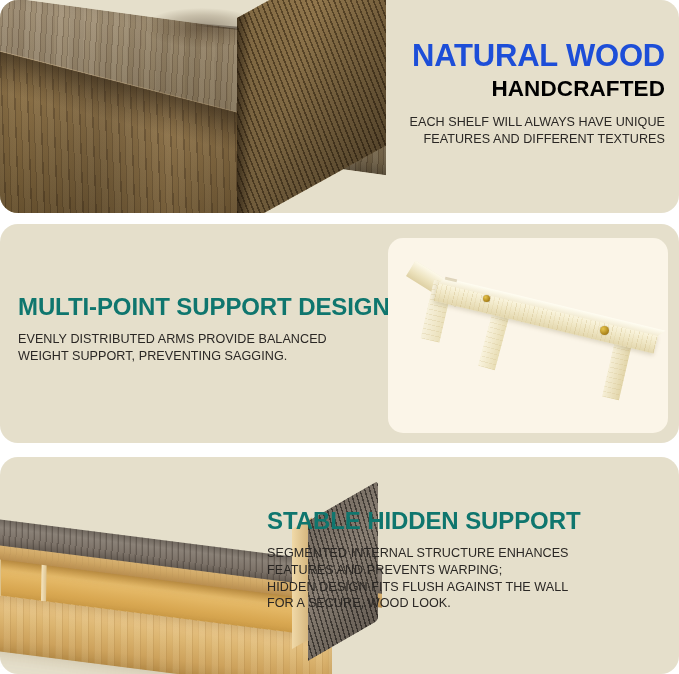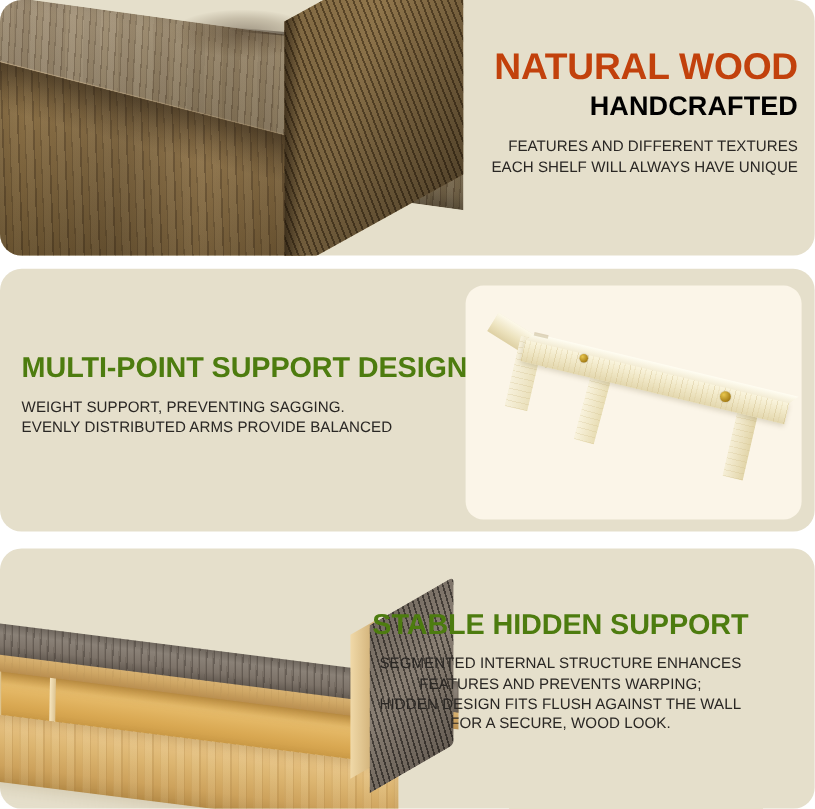--- a/index.html
+++ b/index.html
@@ -21,58 +21,58 @@
     border-radius:18px;
     overflow:hidden;
   }
   #panel-1{left:0;top:0;width:679px;height:213px;}
   #panel-2{left:0;top:224px;width:679px;height:219px;}
   #panel-3{left:0;top:457px;width:679px;height:217px;}
 
   
   .textblock{position:absolute;}
   .kicker{
-    color:#c2410c;
+    color:#1d4ed8;
     font-weight:bold;
     font-size:31px;
     letter-spacing:-0.2px;
     line-height:1.02;
     white-space:nowrap;
   }
   .sub{
     color:#000000;
     font-weight:bold;
     font-size:22.5px;
     letter-spacing:0.1px;
     line-height:1.05;
     margin-top:5px;
     white-space:nowrap;
   }
   .head{
-    color:#4d7c0f;
+    color:#0f766e;
     font-weight:bold;
     font-size:24px;
     letter-spacing:-0.1px;
     line-height:1.05;
     white-space:nowrap;
   }
   .body{
     color:#2a2724;
     font-size:12.6px;
     line-height:1.33;
     letter-spacing:0.05px;
     font-weight:500;
   }
   .body div{white-space:nowrap;}
 
   #text-1{right:14px;top:40px;text-align:right;width:430px;}
   #text-1 .body{margin-top:14px;}
   #text-2{left:18px;top:294px;text-align:left;width:360px;}
   #text-2 .body{margin-top:12px;}
-  #text-3{right:12px;top:508px;text-align:center;width:400px;}
+  #text-3{right:12px;top:508px;text-align:left;width:400px;}
   #text-3 .body{margin-top:12px;}
 
   
   #bracket-card{
     position:absolute;
     left:388px;top:238px;width:280px;height:195px;
     background:#fbf5e8;
     border-radius:15px;
     overflow:hidden;
   }
@@ -342,33 +342,33 @@
       <div id="solid-front"></div>
       <div id="solid-front-dark"></div>
       <div id="solid-end"></div>
       <div id="solid-end-shadow"></div>
     </div>
 
     <div class="textblock" id="text-1">
       <div class="kicker">NATURAL WOOD</div>
       <div class="sub">HANDCRAFTED</div>
       <div class="body">
+        <div>EACH SHELF WILL ALWAYS HAVE UNIQUE</div>
         <div>FEATURES AND DIFFERENT TEXTURES</div>
-        <div>EACH SHELF WILL ALWAYS HAVE UNIQUE</div>
       </div>
     </div>
   </div>
 
   <div class="panel" id="panel-2"></div>
 
   <div class="textblock" id="text-2">
     <div class="head">MULTI-POINT SUPPORT DESIGN</div>
     <div class="body">
+      <div>EVENLY DISTRIBUTED ARMS PROVIDE BALANCED</div>
       <div>WEIGHT SUPPORT, PREVENTING SAGGING.</div>
-      <div>EVENLY DISTRIBUTED ARMS PROVIDE BALANCED</div>
     </div>
   </div>
 
   <div id="bracket-card">
     <div id="photo-bracket">
       <div class="plank" id="arm-left-diag">
         <div class="face"></div>
       </div>
       <div class="plank" id="arm-left">
         <div class="face"></div>

